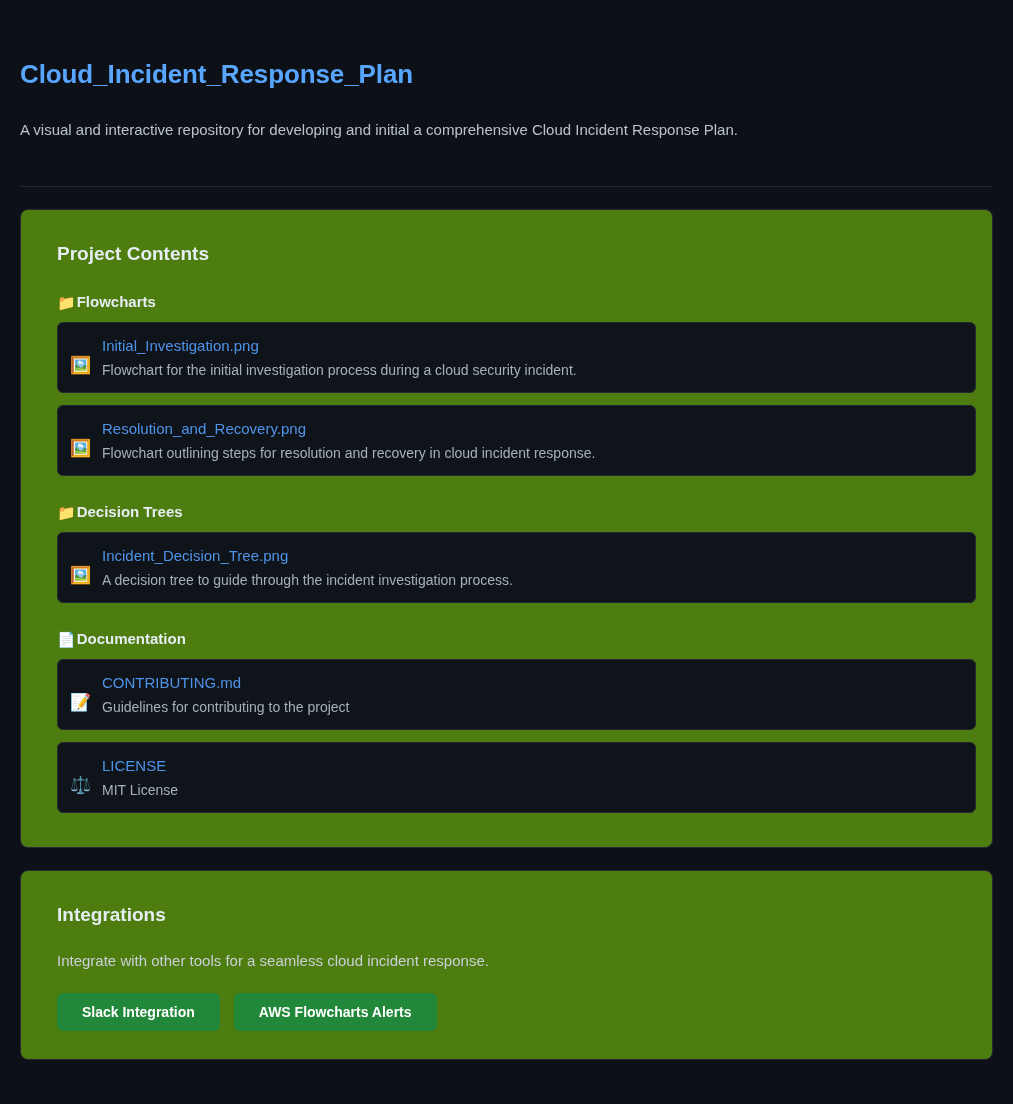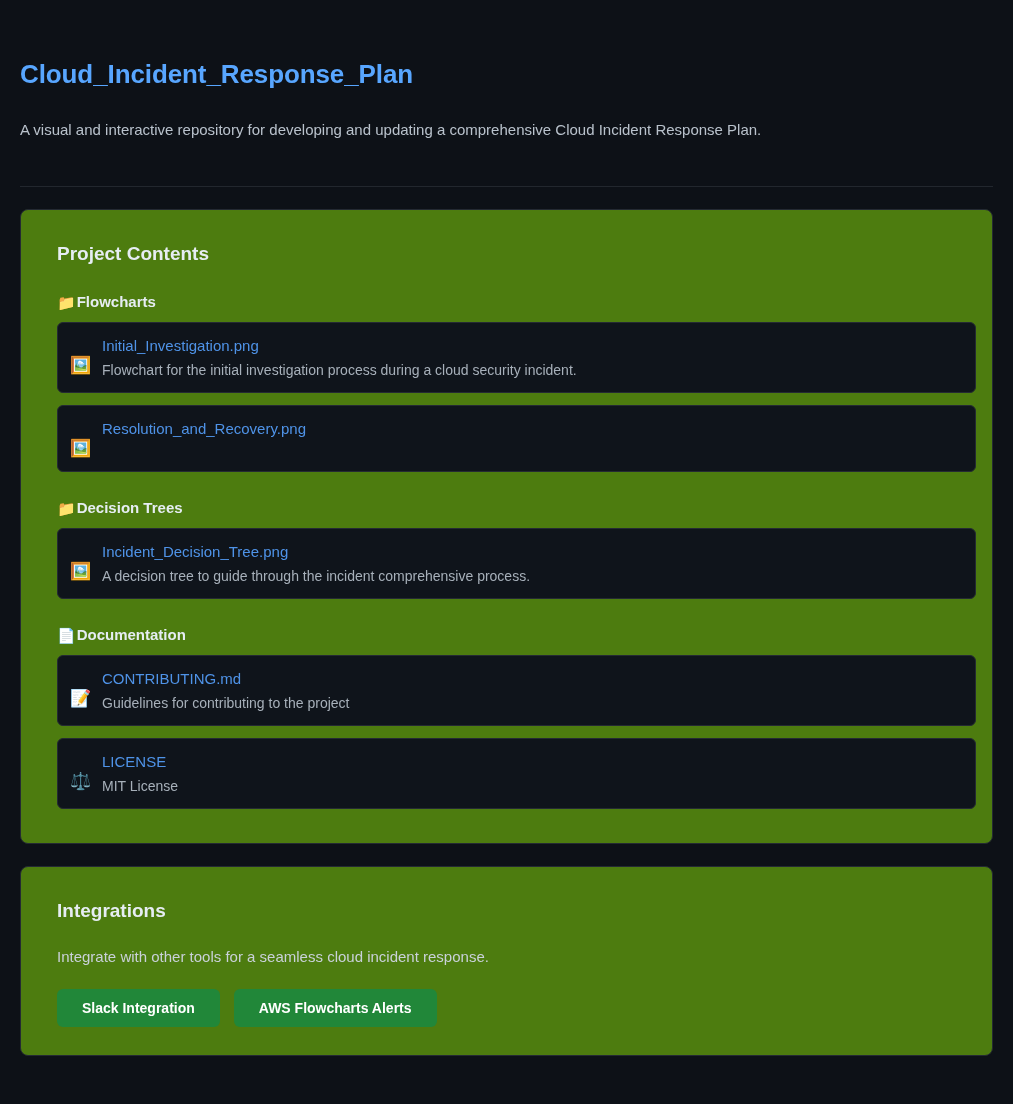--- a/index.html
+++ b/index.html
@@ -148,21 +148,21 @@
     cursor: pointer;
   }
 </style>
 </head>
 <body>
 
 <div class="page">
 
   <div class="header">
     <h1 class="page-title">Cloud_Incident_Response_Plan</h1>
-    <p class="page-subtitle">A visual and interactive repository for developing and updating a comprehensive Cloud Incident Response Plan.</p>
+    <p class="page-subtitle">A visual and interactive repository for developing and initial a comprehensive Cloud Incident Response Plan.</p>
     <hr class="divider">
   </div>
 
   <div class="panel">
     <h2 class="panel-title">Project Contents</h2>
 
     <div class="group">
       <div class="group-heading">
         <span class="gicon">📁</span>
         <span>Flowcharts</span>
@@ -173,35 +173,36 @@
         <div class="file-body">
           <a class="file-link" href="#">Initial_Investigation.png</a>
           <div class="file-desc">Flowchart for the initial investigation process during a cloud security incident.</div>
         </div>
       </div>
 
       <div class="file-card">
         <span class="file-icon">🖼️</span>
         <div class="file-body">
           <a class="file-link" href="#">Resolution_and_Recovery.png</a>
+          <div class="file-desc">Flowchart outlining steps for resolution and recovery in cloud incident response.</div>
         </div>
       </div>
     </div>
 
     <div class="group">
       <div class="group-heading">
         <span class="gicon">📁</span>
         <span>Decision Trees</span>
       </div>
 
       <div class="file-card">
         <span class="file-icon">🖼️</span>
         <div class="file-body">
           <a class="file-link" href="#">Incident_Decision_Tree.png</a>
-          <div class="file-desc">A decision tree to guide through the incident comprehensive process.</div>
+          <div class="file-desc">A decision tree to guide through the incident investigation process.</div>
         </div>
       </div>
     </div>
 
     <div class="group">
       <div class="group-heading">
         <span class="gicon">📄</span>
         <span>Documentation</span>
       </div>
 

